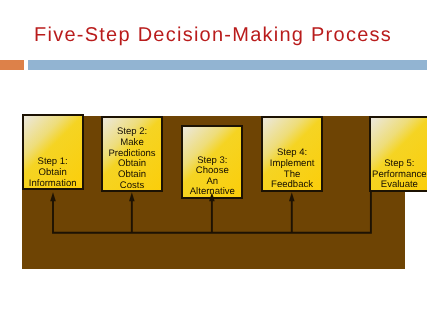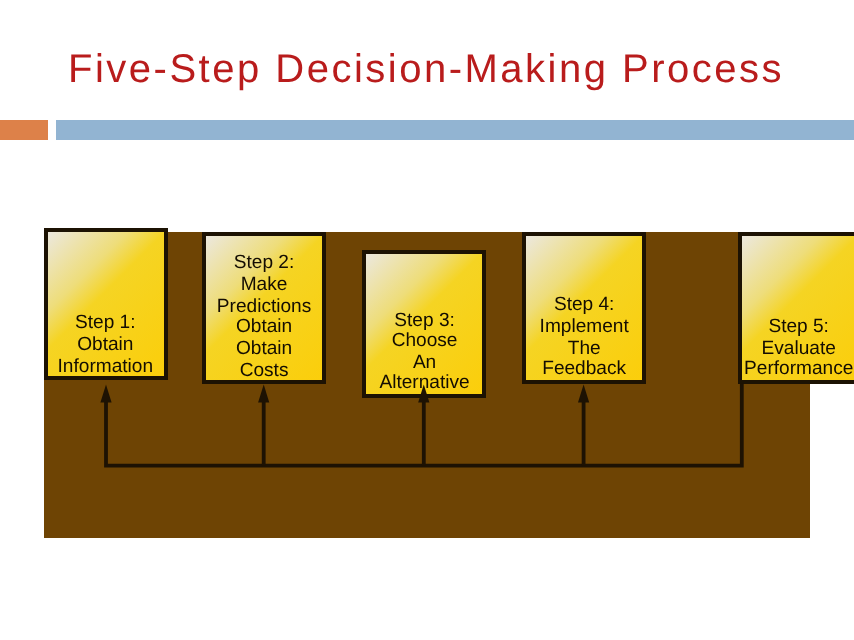--- a/index.html
+++ b/index.html
@@ -76,22 +76,22 @@
     <span>
         <div class="step-line">Step 4:</div>
         <div class="step-line">Implement</div>
         <div class="step-line">The</div>
         <div class="step-line">Feedback</div>
       </span>
     </div>
   <div class="step" id="s5" style="left:340.8px;top:116.2px;width:61.1px;height:75.7px;margin-left:28px;">
     <span>
         <div class="step-line">Step 5:</div>
+        <div class="step-line">Performance</div>
         <div class="step-line">Evaluate</div>
-        <div class="step-line">Performance</div>
       </span>
     </div>
 
   <svg id="arrows" viewBox="0 0 427 320">
     <path fill="none" stroke="#1d1203" stroke-width="1.9" d="M370.9,191.9 L370.9,232.8 L53.0,232.8 L53.0,199"></path>
     <path fill="none" stroke="#1d1203" stroke-width="1.9" d="M131.85,232.8 L131.85,199"></path>
     <path fill="none" stroke="#1d1203" stroke-width="1.9" d="M211.9,232.8 L211.9,199"></path>
     <path fill="none" stroke="#1d1203" stroke-width="1.9" d="M291.8,232.8 L291.8,199"></path>
     <path fill="#1d1203" d="M53.0,192.3 L50.2,201.2 L55.8,201.2 Z"></path>
     <path fill="#1d1203" d="M131.85,192.3 L129.05,201.2 L134.65,201.2 Z"></path>

